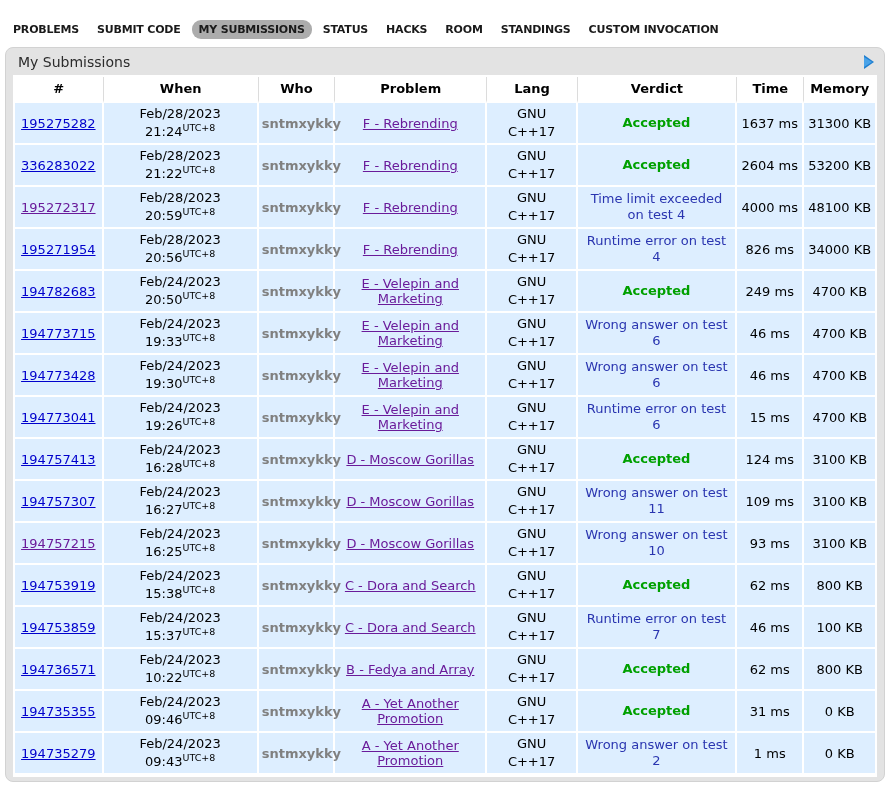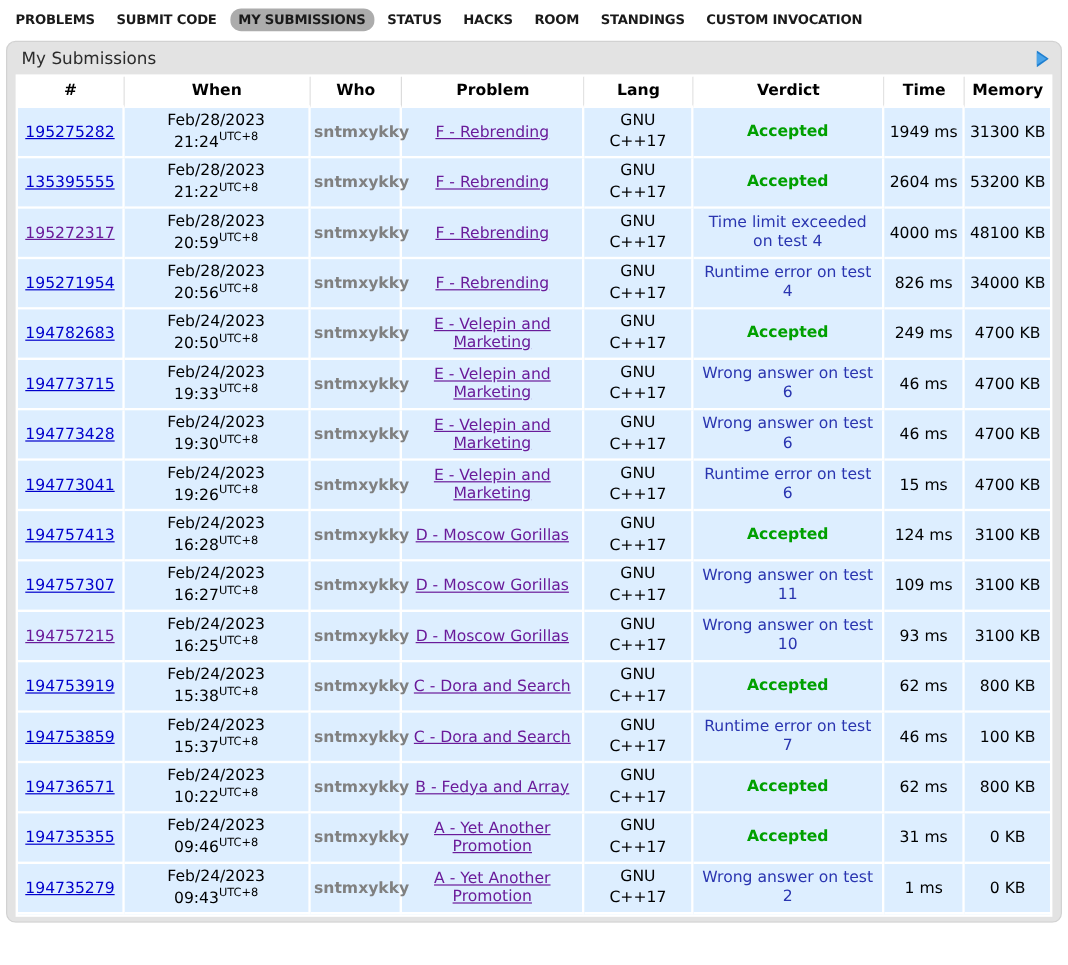--- a/index.html
+++ b/index.html
@@ -1,20 +1,20 @@
 <!DOCTYPE html>
 <html><head>
 <meta charset="utf-8">
 <style>
   * { margin:0; padding:0; box-sizing:border-box; }
   html,body { background:#fff; font-family:"DejaVu Sans","Liberation Sans",sans-serif; }
   body { width:890px; }
 
   
-  .topnav { display:flex; align-items:center; gap:4px; padding:7px 6px 6px 6px; }
+  .topnav { display:flex; align-items:center; gap:4px; padding:20px 6px 6px 6px; }
   .topnav a {
     font-size:11px; font-weight:bold; color:#1a1a1a; text-decoration:none;
     letter-spacing:-0.2px; padding:3px 7px; border-radius:9px; white-space:nowrap;
     cursor:pointer;
   }
   .topnav a.selected { background:#acacac; }
 
   
   .panel {
     margin:2px 5px 0 5px; background:#e3e3e3; border:1px solid #d2d2d2;
@@ -122,30 +122,30 @@
     <td>
       <a class="problem-link">F - Rebrending</a>
     </td>
     <td>
       <div class="lang-inner">GNU C++17</div>
     </td>
     <td>
       <span class="verdict accepted">Accepted</span>
     </td>
     <td>
-      <span>1949 ms</span>
+      <span>1637 ms</span>
     </td>
     <td>
       <span>31300 KB</span>
     </td>
   </tr>
 
   <tr>
     <td>
-      <a class="id-link">135395555</a>
+      <a class="id-link">336283022</a>
     </td>
     <td>
       <div>Feb/28/2023</div>
       <div class="when-line2"><span>21:22</span><span class="when-tz">UTC+8</span></div>
     </td>
     <td>
       <span class="who-link">sntmxykky</span>
     </td>
     <td>
       <a class="problem-link">F - Rebrending</a>

